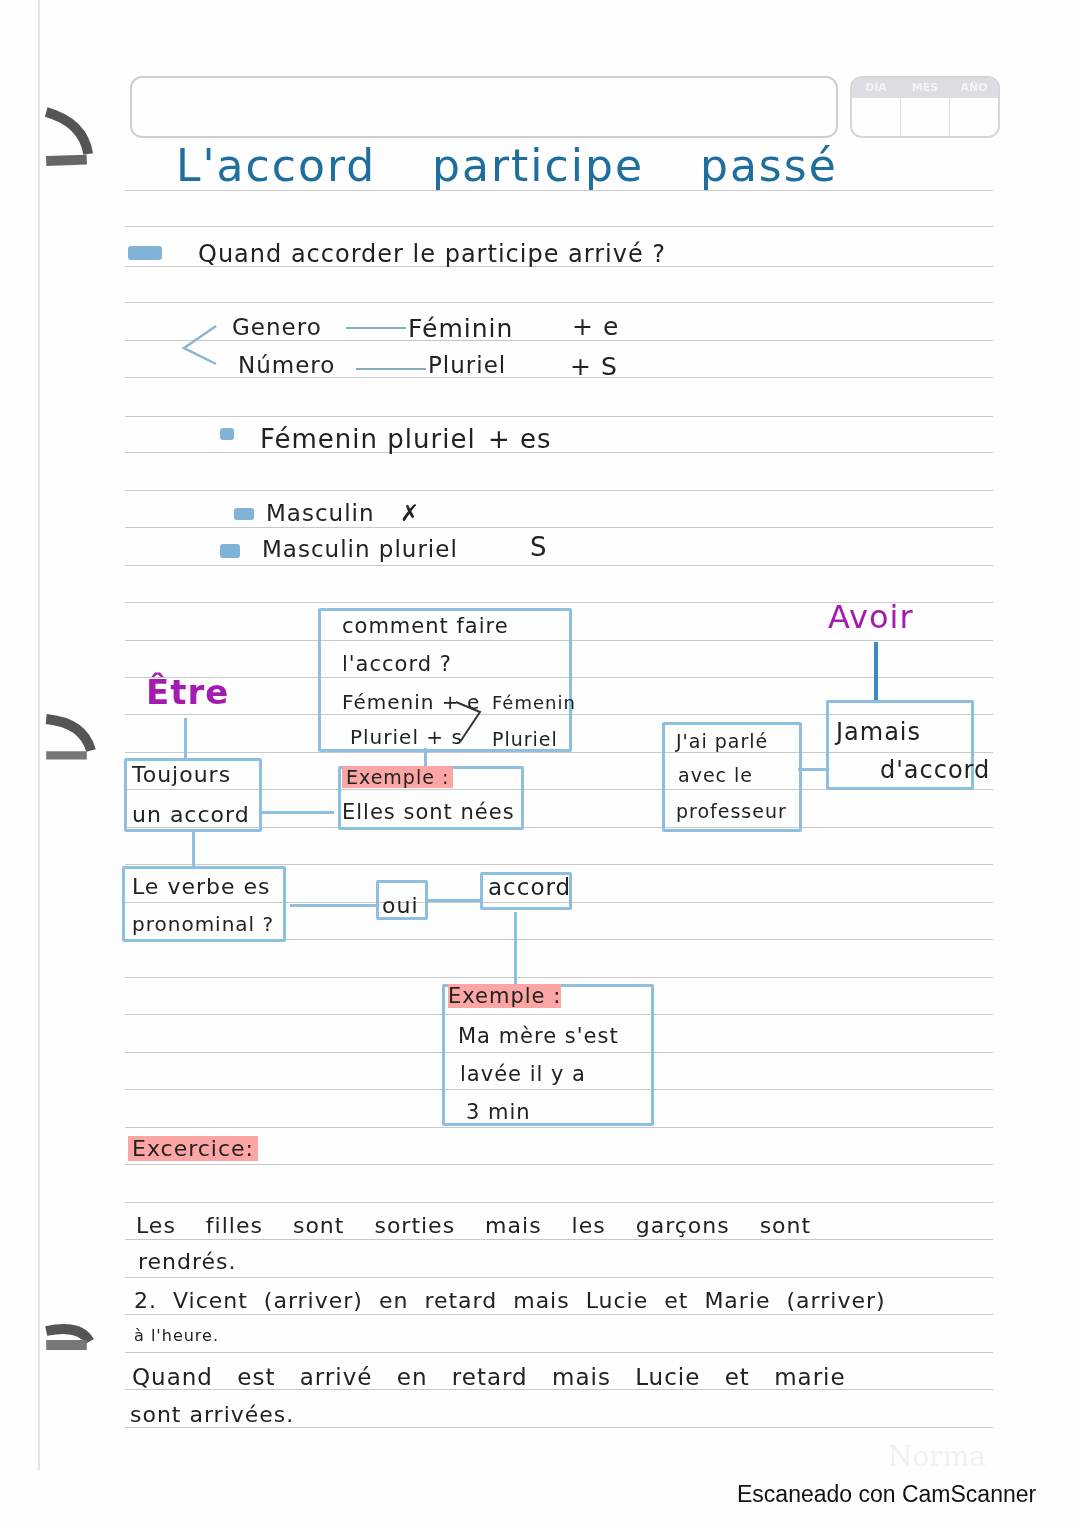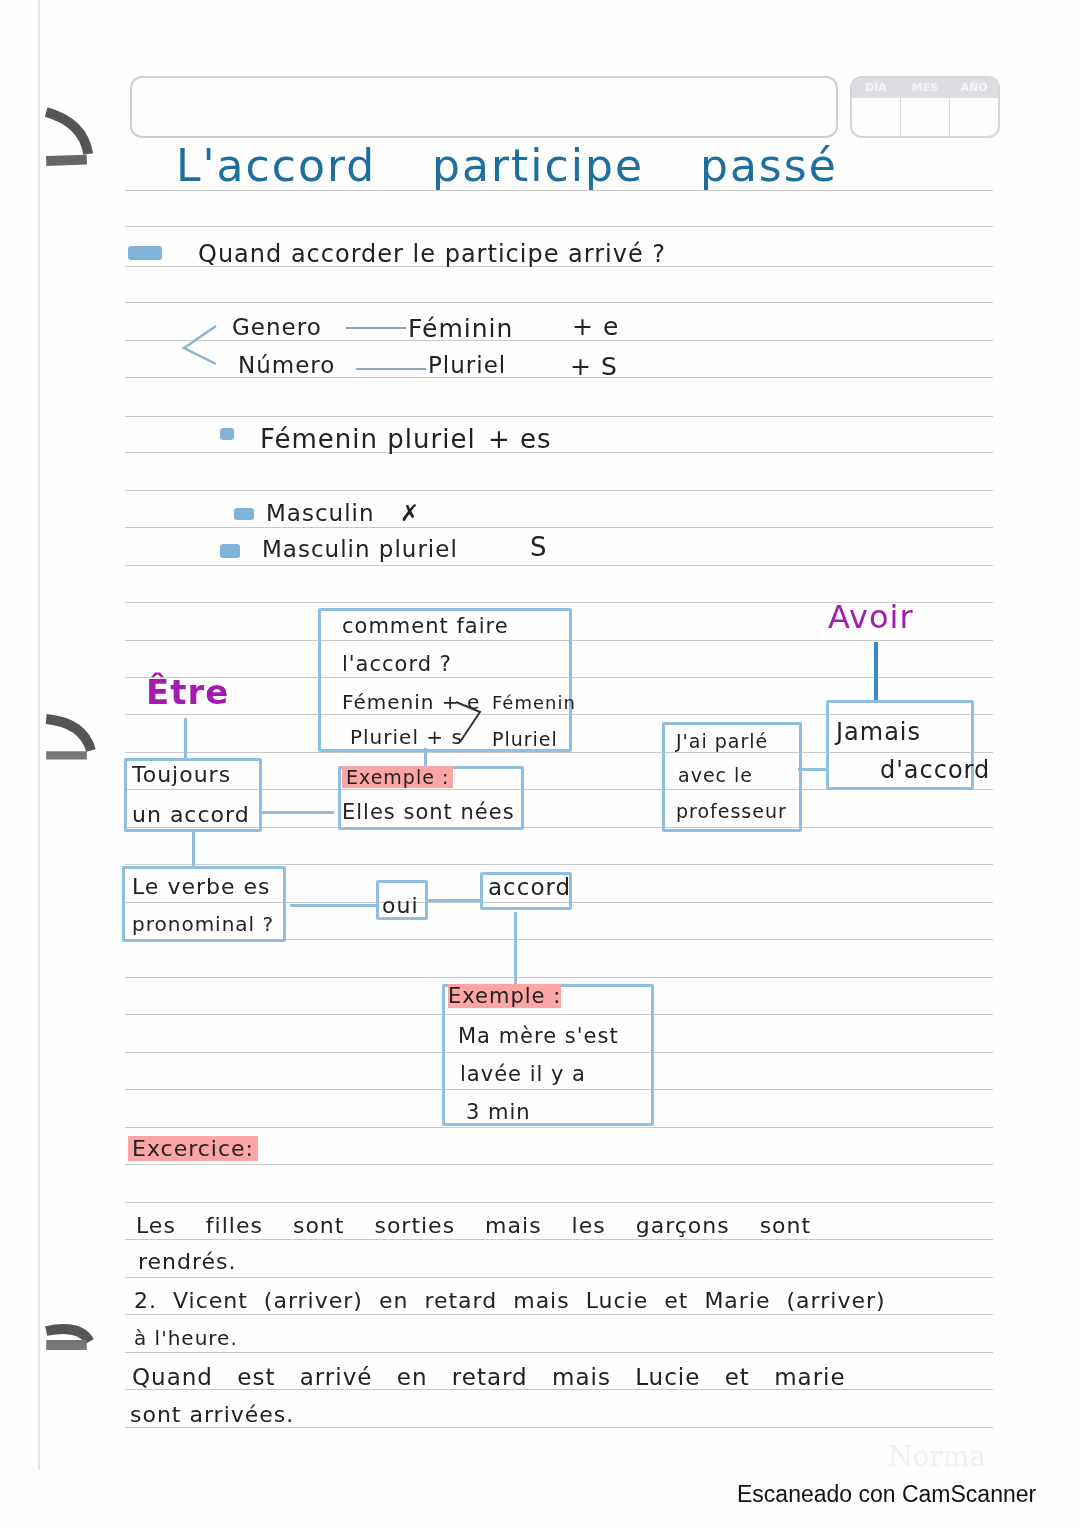--- a/index.html
+++ b/index.html
@@ -173,19 +173,19 @@
   <div class="conn" style="left:798px;top:768px;width:30px;height:3px;"></div>
   <div class="box" style="left:662px;top:722px;width:134px;height:104px;"></div>
   <div class="hand" style="left:676px;top:730px;font-size:19px;">J'ai parlé</div>
   <div class="hand" style="left:678px;top:764px;font-size:19px;">avec le</div>
   <div class="hand" style="left:676px;top:800px;font-size:19px;">professeur</div>
 
   <div class="hand hl" style="left:128px;top:1136px;font-size:22px;padding:0 4px;">Excercice:</div>
   <div class="hand" style="left:136px;top:1213px;font-size:22px;word-spacing:22px;">Les filles sont sorties mais les garçons sont</div>
   <div class="hand" style="left:138px;top:1249px;font-size:22px;">rendrés.</div>
   <div class="hand" style="left:134px;top:1288px;font-size:22px;word-spacing:8px;">2. Vicent (arriver) en retard mais Lucie et Marie (arriver)</div>
-  <div class="hand" style="left:134px;top:1326px;font-size:20px;">à l'heure.</div>
+  <div class="hand" style="left:134px;top:1326px;font-size:16px;">à l'heure.</div>
   <div class="hand" style="left:132px;top:1364px;font-size:23px;word-spacing:16px;">Quand est arrivé en retard mais Lucie et marie</div>
   <div class="hand" style="left:130px;top:1402px;font-size:22px;">sont arrivées.</div>
 
   <div class="faint-brand">Norma</div>
   <div class="watermark">Escaneado con CamScanner</div>
 </div>
 
 </body></html>

